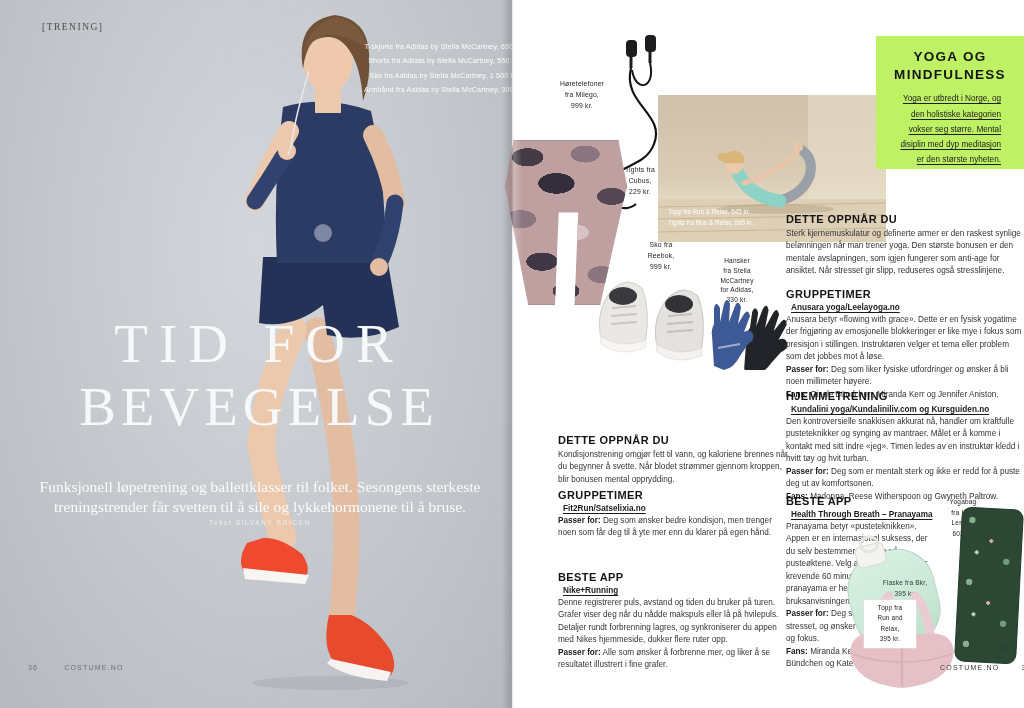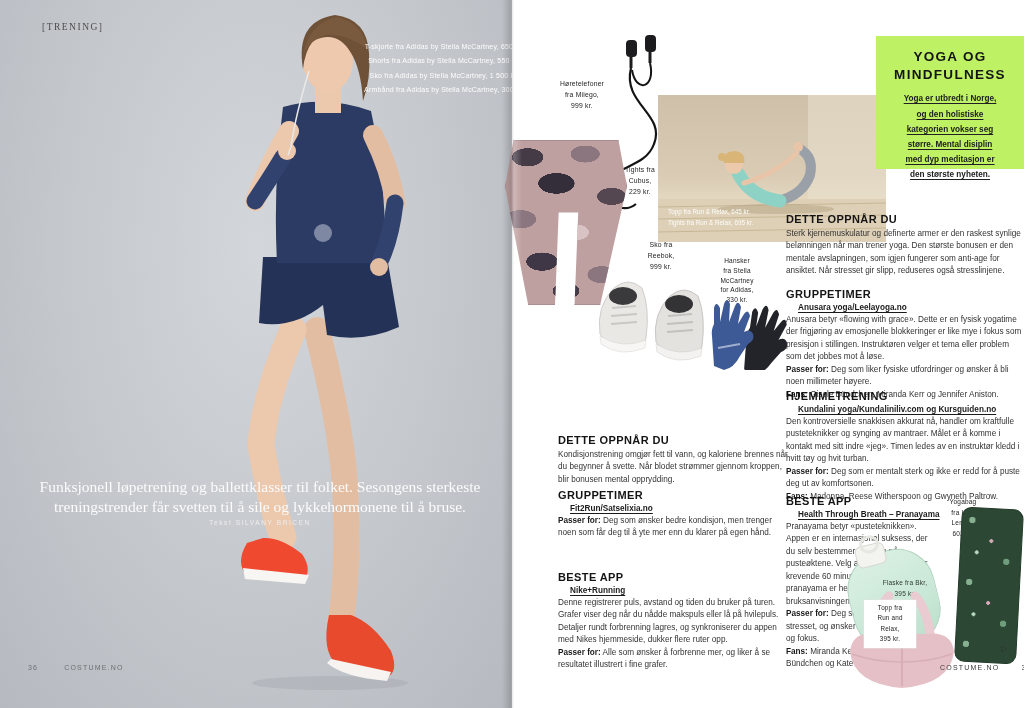--- a/index.html
+++ b/index.html
@@ -47,31 +47,31 @@
           clip-path:polygon(7% 0%,93% 0%,100% 28%,78% 100%,57% 100%,60% 44%,44% 44%,41% 100%,19% 100%,0% 28%);}
   
   .yoga-photo{left:146px;top:95px;width:228px;height:147px;
               background:linear-gradient(180deg,#cfc0a9 0%,#d9cbb4 55%,#e3d7c0 70%,#d8c9ae 100%);overflow:hidden;}
   .yoga-caption{left:156px;top:207px;width:150px;font-size:6.3px;line-height:1.7;
                 color:#fdfdfb;text-align:left;}
   
   .yoga-box{left:364px;top:36px;width:148px;height:133px;background:#bef264;text-align:center;}
   .yoga-box h2{margin:12px 0 7px;font-size:13.5px;letter-spacing:1.3px;line-height:1.35;color:#141414;}
   .yoga-box .boxbody{margin:0 23px;font-size:8.2px;line-height:1.85;color:#202020;
-                     text-decoration:underline;text-underline-offset:2px;font-weight:700;}
+                     text-decoration:underline;text-underline-offset:2px;font-weight:400;text-align:right;}
   
   .loping-h{left:46px;top:349px;width:235px;text-align:center;font-size:20px;
             font-weight:700;letter-spacing:3px;color:#121212;}
   .loping-intro{left:38px;top:381px;width:250px;text-align:center;font-size:9.3px;
                 font-weight:600;line-height:1.72;color:#121212;
                 text-decoration:underline;text-underline-offset:2.5px;}
   .blk{position:absolute;width:234px;}
   .blk h3{margin:0 0 3px;font-size:11px;letter-spacing:.4px;color:#141414;}
   .blk .link{font-size:8.2px;font-weight:700;text-decoration:underline;
-             text-underline-offset:1.5px;color:#1a1a1a;margin:0 12px 2px;}
+             text-underline-offset:1.5px;color:#1a1a1a;margin:0 5px 2px;}
   .blk p{margin:0;font-size:8.2px;line-height:1.52;color:#333;}
   .blk p b{color:#1a1a1a;text-align:right;}
   
   .bottle{left:338px;top:550px;width:86px;height:97px;border-radius:38px;
           background:linear-gradient(160deg,#dcf1e5 0%,#c6e6d4 70%,#b8dcc8 100%);
           transform:rotate(-14deg);border:1px solid #b2d4c1;}
   .bottle .cap{position:absolute;left:16px;top:-11px;width:28px;height:20px;border-radius:6px;
                background:#f3f3f0;border:1px solid #d8d8d2;}
   .bottle .ring{position:absolute;left:22px;top:-20px;width:14px;height:12px;border-radius:50%;
                 border:3px solid #e7e7e2;background:transparent;}
@@ -131,20 +131,24 @@
       <path d="M224,66 Q210,112 206,142 Q202,152 204,148" stroke="#e9e9e9" stroke-width="1.5" fill="none"></path>
     </svg>
 
     <div class="credits">
       <div>T-skjorte fra Adidas by Stella McCartney, 650 kr.</div>
       <div>Shorts fra Adidas by Stella McCartney, 550 kr.</div>
       <div>Sko fra Adidas by Stella McCartney, 1 500 kr.</div>
       <div>Armbånd fra Adidas by Stella McCartney, 300 kr.</div>
     </div>
 
+    <div class="big-title">
+      <div class="t1">TID FOR</div>
+      <div class="t2">BEVEGELSE</div>
+    </div>
 
     <div class="subtitle">Funksjonell løpetrening og ballettklasser til folket. Sesongens sterkeste treningstrender får svetten til å sile og lykkehormonene til å bruse.</div>
     <div class="byline">Tekst SILVANY BRICEN</div>
 
     <div class="footer footer-left">
       <span class="pgno">36</span><span>COSTUME.NO</span>
     </div>
   </div>
 
   <div class="page-right">

